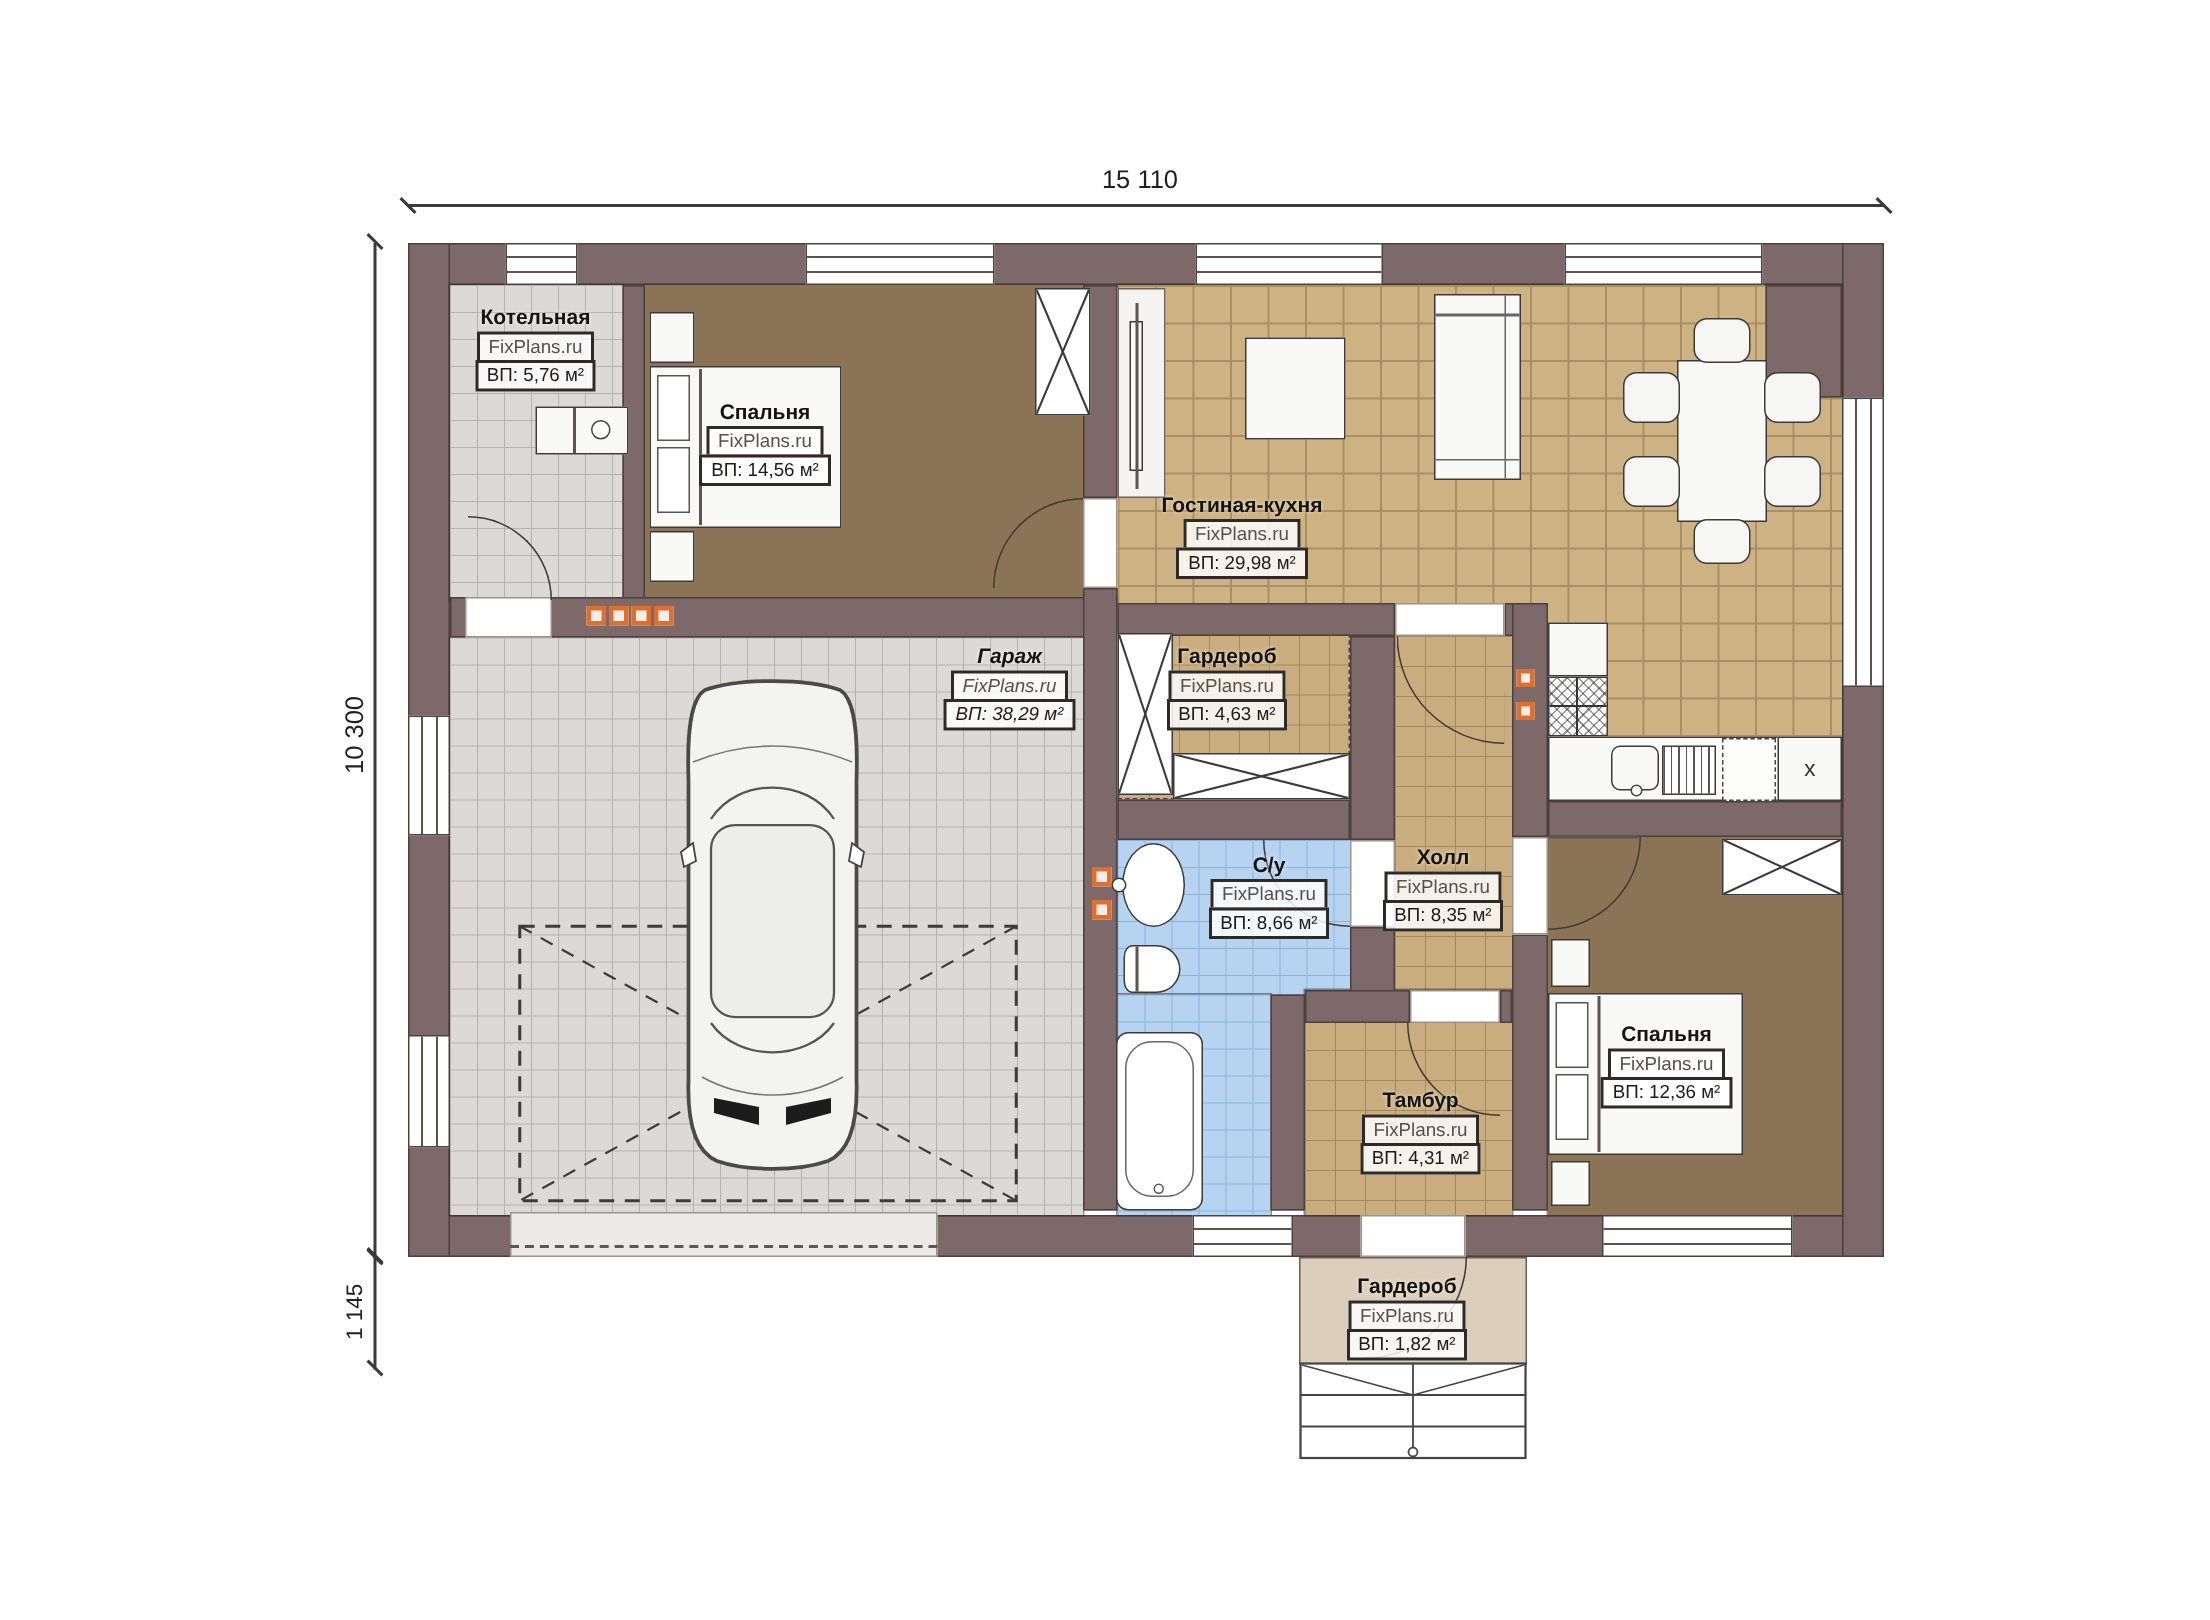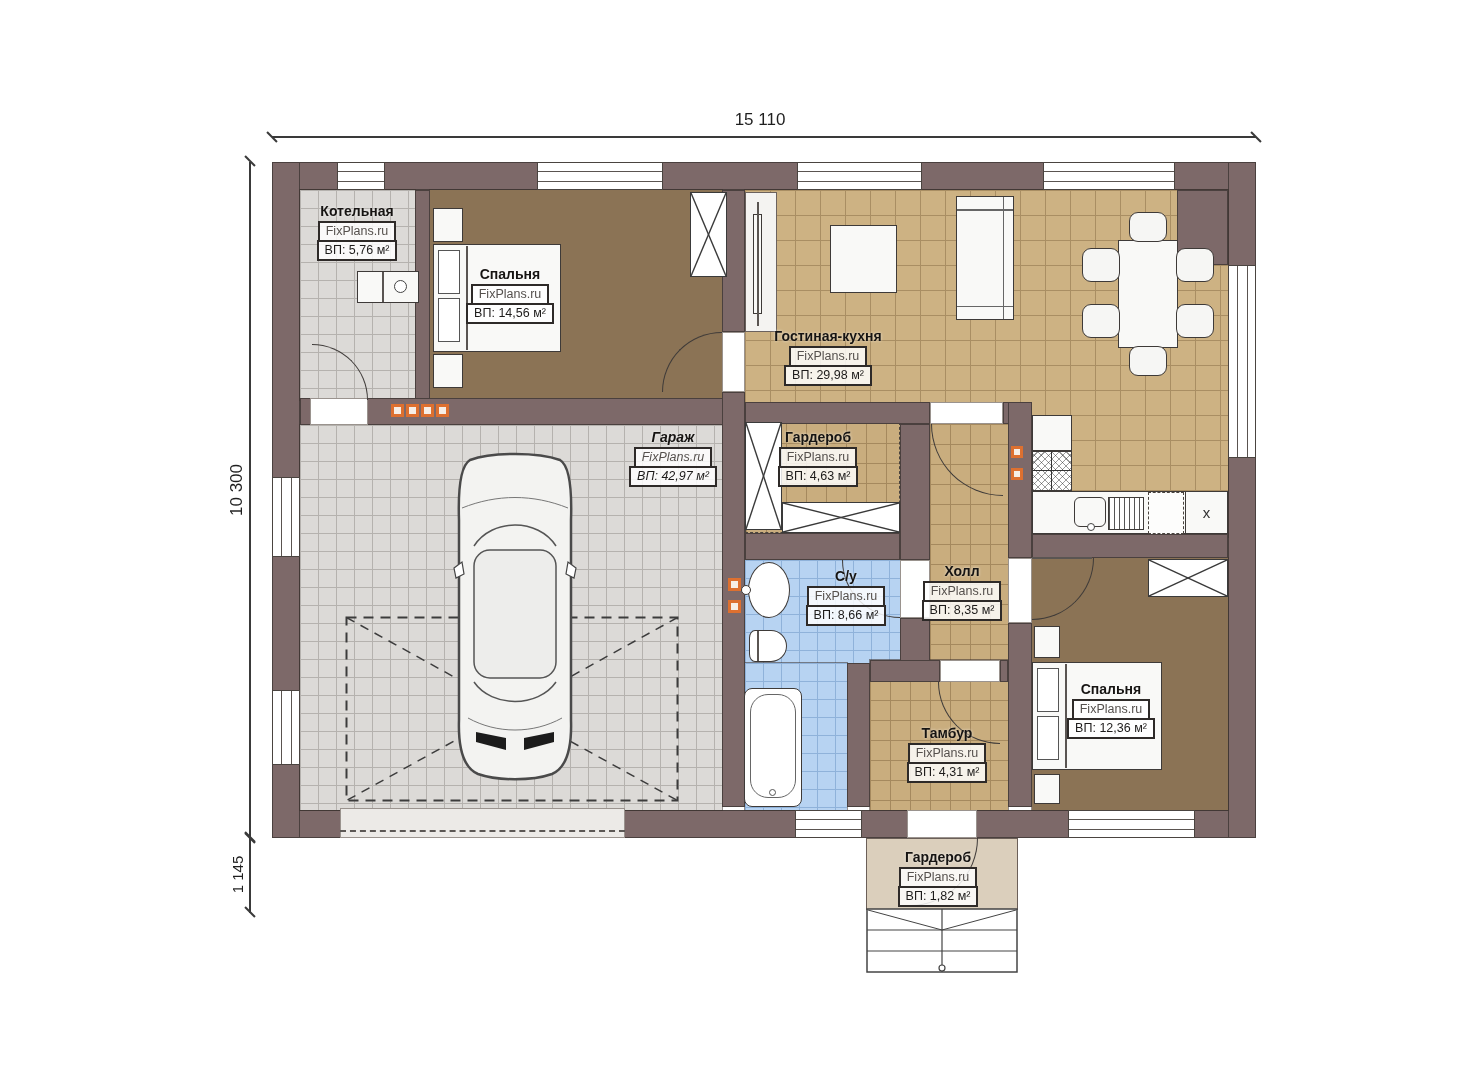--- a/index.html
+++ b/index.html
@@ -251,21 +251,21 @@
     <div class="rl-box rl-area">ВП: 14,56 м²</div>
   </div>
   <div class="room-label" style="left:748px;top:328px;">
     <div class="rl-title">Гостиная-кухня</div>
     <div class="rl-box rl-brand">FixPlans.ru</div>
     <div class="rl-box rl-area">ВП: 29,98 м²</div>
   </div>
   <div class="room-label" style="left:593px;top:429px;font-style:italic;">
     <div class="rl-title">Гараж</div>
     <div class="rl-box rl-brand">FixPlans.ru</div>
-    <div class="rl-box rl-area">ВП: 42,97 м²</div>
+    <div class="rl-box rl-area">ВП: 38,29 м²</div>
   </div>
   <div class="room-label" style="left:738px;top:429px;">
     <div class="rl-title">Гардероб</div>
     <div class="rl-box rl-brand">FixPlans.ru</div>
     <div class="rl-box rl-area">ВП: 4,63 м²</div>
   </div>
   <div class="room-label" style="left:766px;top:568px;">
     <div class="rl-title">С/у</div>
     <div class="rl-box rl-brand">FixPlans.ru</div>
     <div class="rl-box rl-area">ВП: 8,66 м²</div>

